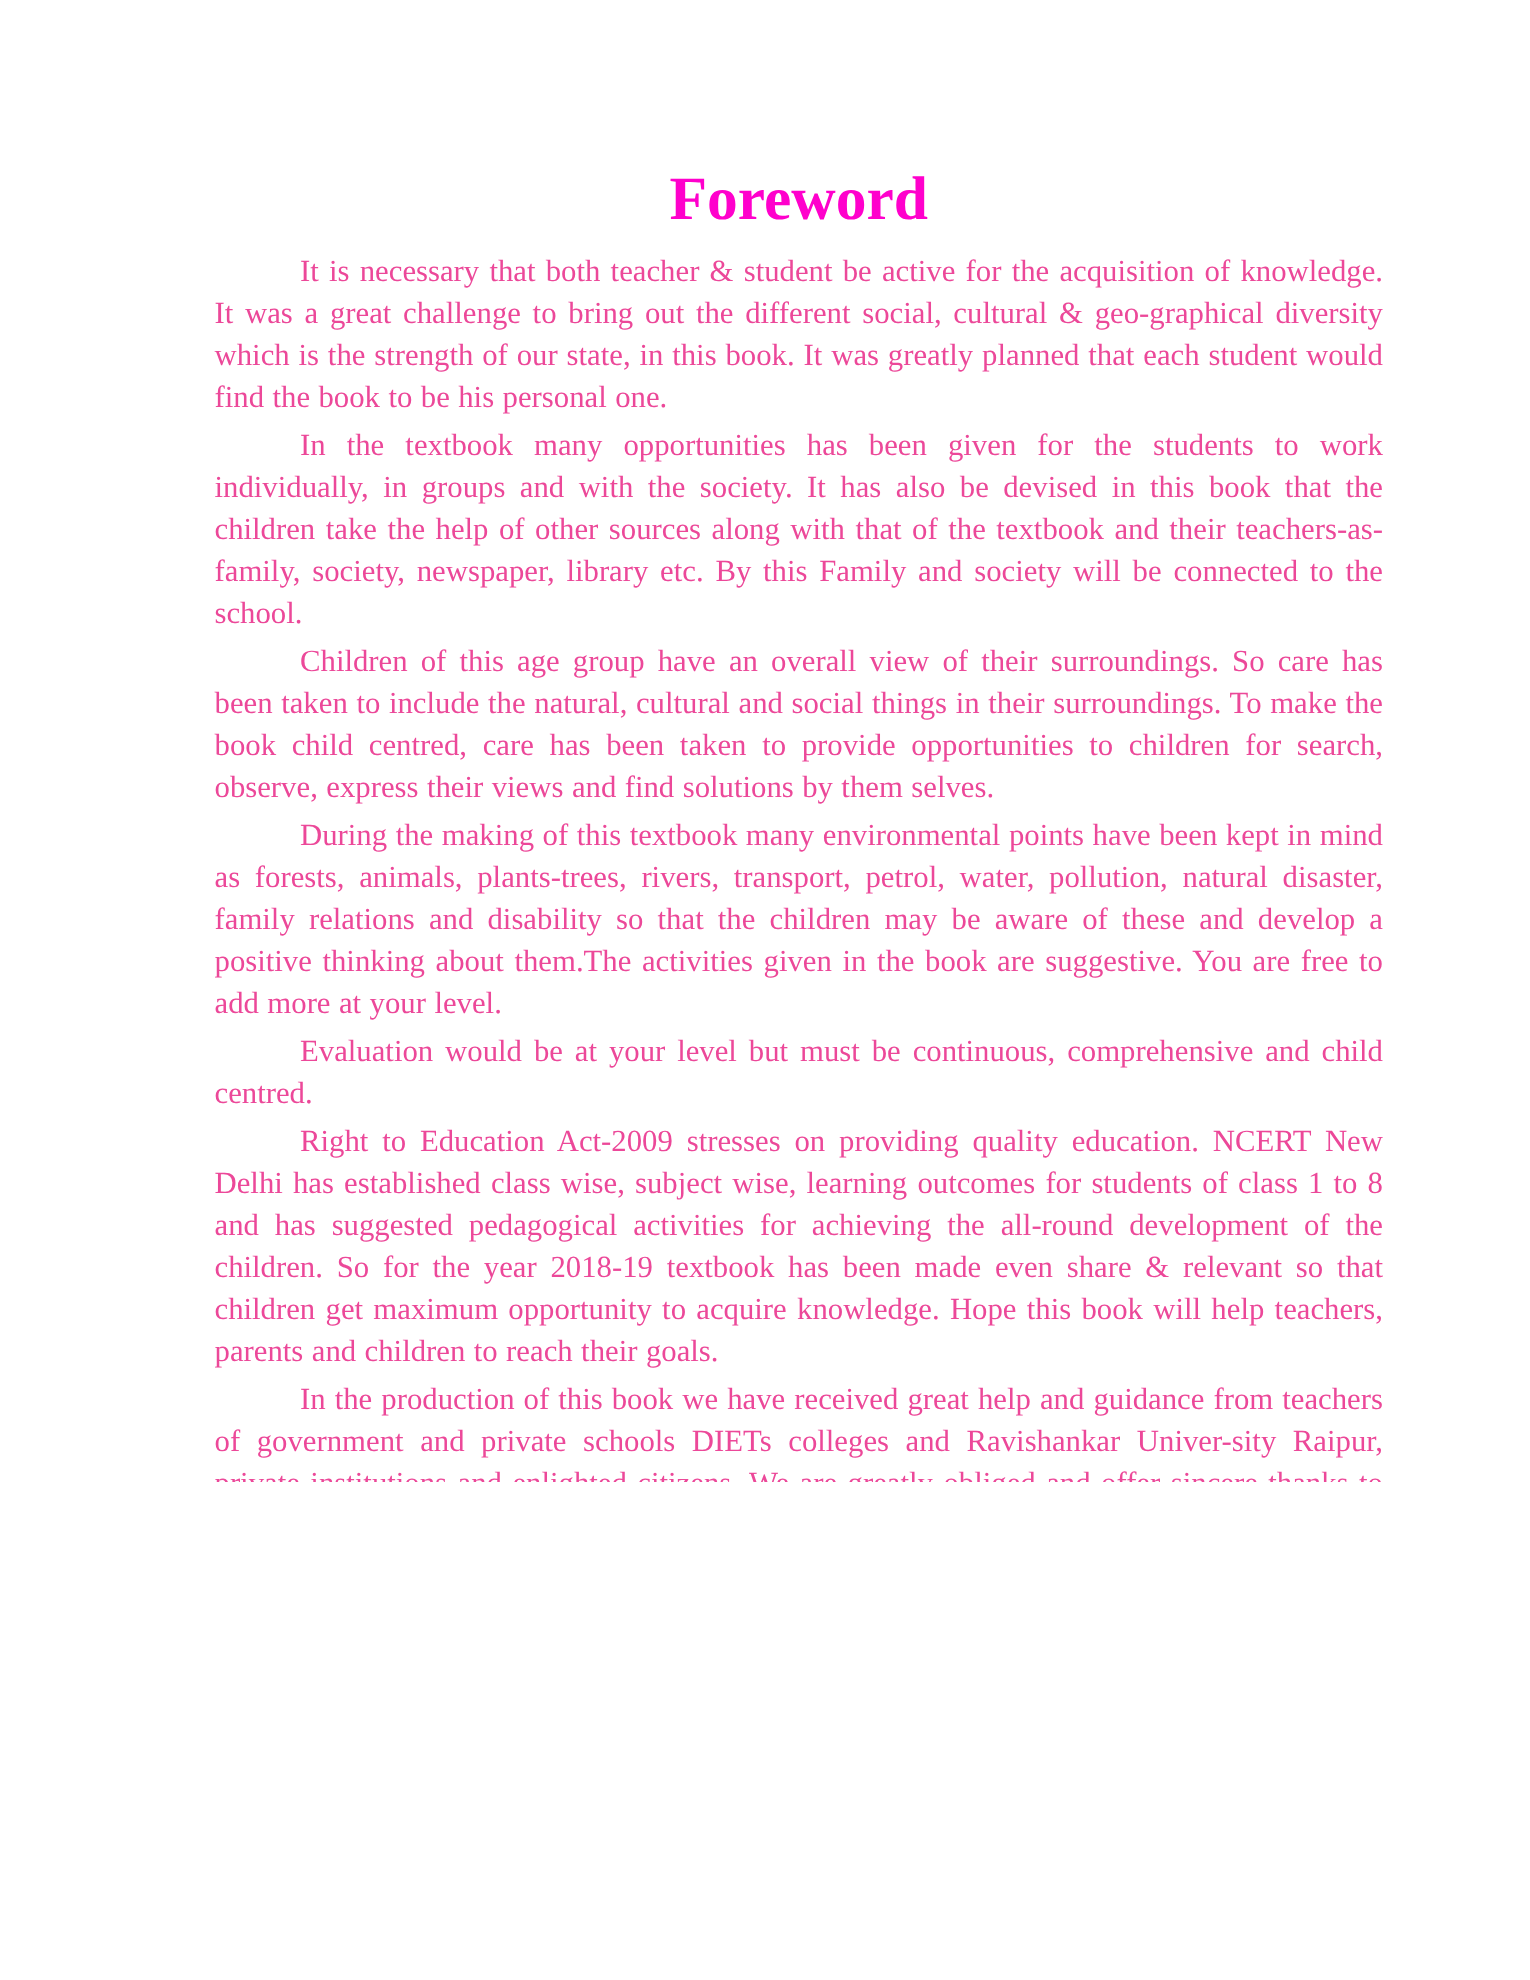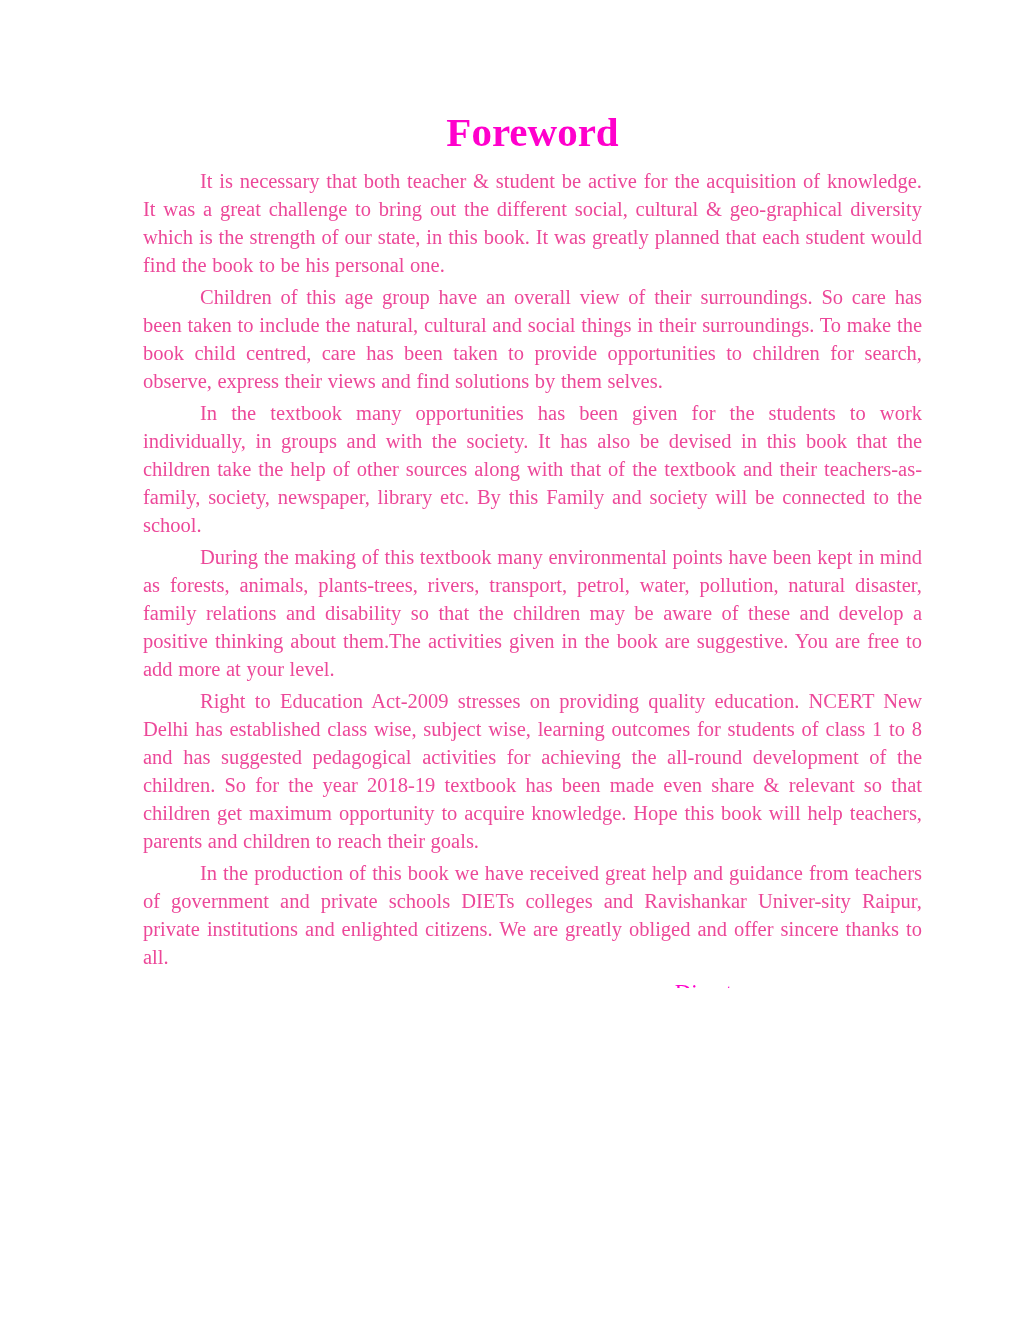--- a/index.html
+++ b/index.html
@@ -63,23 +63,24 @@
 </head>
 <body>
 
 <div class="page">
   <div class="content">
 
     <h1 class="title">Foreword</h1>
 
     <div class="body-text">
       <p>It is necessary that both teacher &amp; student be active for the acquisition of knowledge. It was a great challenge to bring out the different social, cultural &amp; geo-graphical diversity which is the strength of our state, in this book. It was greatly planned that each student would find the book to be his personal one.</p>
+      <p>In the textbook many opportunities has been given for the students to work individually, in groups and with the society. It has also be devised in this book that the children take the help of other sources along with that of the textbook and their teachers-as-family, society, newspaper, library etc. By this Family and society will be connected to the school.</p>
       <p>Children of this age group have an overall view of their surroundings. So care has been taken to include the natural, cultural and social things in their surroundings. To make the book child centred, care has been taken to provide opportunities to children for search, observe, express their views and find solutions by them selves.</p>
-      <p>In the textbook many opportunities has been given for the students to work individually, in groups and with the society. It has also be devised in this book that the children take the help of other sources along with that of the textbook and their teachers-as-family, society, newspaper, library etc. By this Family and society will be connected to the school.</p>
       <p>During the making of this textbook many environmental points have been kept in mind as forests, animals, plants-trees, rivers, transport, petrol, water, pollution, natural disaster, family relations and disability so that the children may be aware of these and develop a positive thinking about them.The activities given in the book are suggestive. You are free to add more at your level.</p>
+      <p>Evaluation would be at your level but must be continuous, comprehensive and child centred.</p>
       <p>Right to Education Act-2009 stresses on providing quality education. NCERT New Delhi has established class wise, subject wise, learning outcomes for students of class 1 to 8 and has suggested pedagogical activities for achieving the all-round development of the children. So for the year 2018-19 textbook has been made even share &amp; relevant so that children get maximum opportunity to acquire knowledge. Hope this book will help teachers, parents and children to reach their goals.</p>
       <p>In the production of this book we have received great help and guidance from teachers of government and private schools DIETs colleges and Ravishankar Univer-sity Raipur, private institutions and enlighted citizens. We are greatly obliged and offer sincere thanks to all.</p>
     </div>
 
     <div class="signature">
       <div class="role">Director</div>
       <div class="org-line">State Council of Educational Research and</div>
     </div>
 
   </div>

